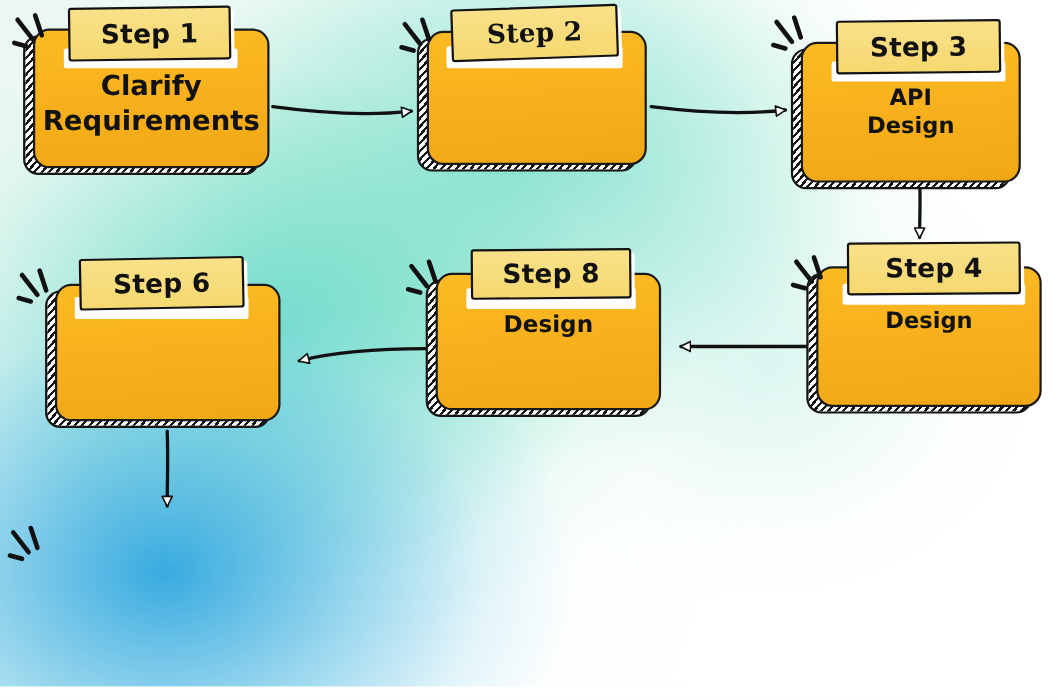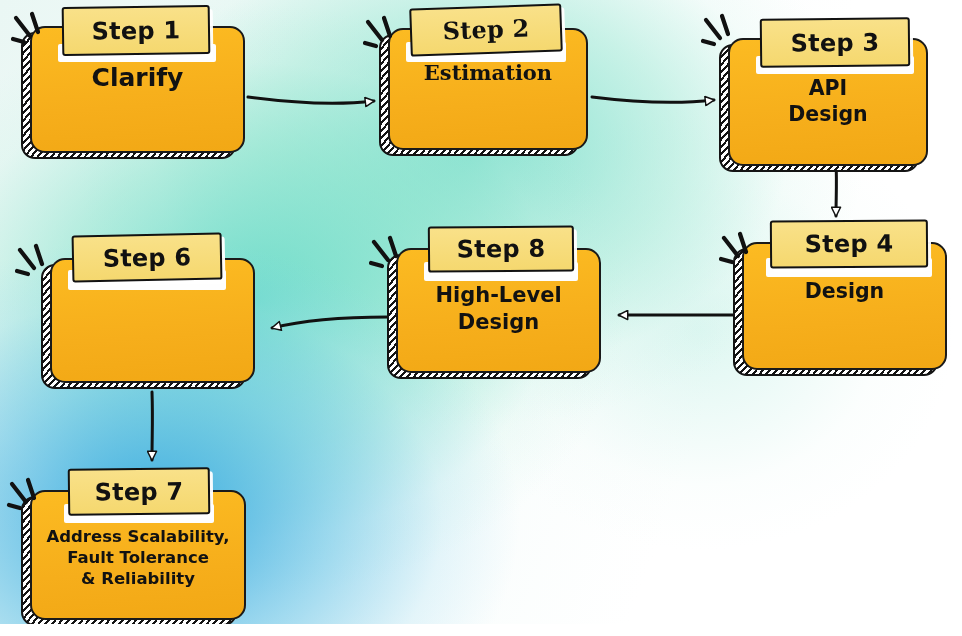--- a/index.html
+++ b/index.html
@@ -270,32 +270,32 @@
 
   <div class="node" id="step1">
     <div class="hatch"></div>
     <div class="card"></div>
     <div class="paper"></div>
     <div class="tab">
       <span class="tab-text">Step 1</span>
     </div>
     <div class="body">
       <span class="ln">Clarify</span>
+      <span class="ln">Requirements</span>
     </div>
   </div>
 
   <div class="node serif" id="step2">
     <div class="hatch"></div>
     <div class="card"></div>
     <div class="paper"></div>
     <div class="tab">
       <span class="tab-text">Step 2</span>
     </div>
     <div class="body">
-      <span class="ln">Estimation</span>
     </div>
   </div>
 
   <div class="node" id="step3">
     <div class="hatch"></div>
     <div class="card"></div>
     <div class="paper"></div>
     <div class="tab">
       <span class="tab-text">Step 3</span>
     </div>
@@ -318,41 +318,27 @@
   </div>
 
   <div class="node" id="step5">
     <div class="hatch"></div>
     <div class="card"></div>
     <div class="paper"></div>
     <div class="tab">
       <span class="tab-text">Step 8</span>
     </div>
     <div class="body">
-      <span class="ln">High-Level</span>
       <span class="ln">Design</span>
     </div>
   </div>
 
   <div class="node" id="step6">
     <div class="hatch"></div>
     <div class="card"></div>
     <div class="paper"></div>
     <div class="tab">
       <span class="tab-text">Step 6</span>
     </div>
   </div>
 
-  <div class="node" id="step7">
-    <div class="hatch"></div>
-    <div class="card"></div>
-    <div class="paper"></div>
-    <div class="tab">
-      <span class="tab-text">Step 7</span>
-    </div>
-    <div class="body">
-      <span class="ln">Address Scalability,</span>
-      <span class="ln">Fault Tolerance</span>
-      <span class="ln">&amp; Reliability</span>
-    </div>
-  </div>
 
 </div>
 
 </body></html>

